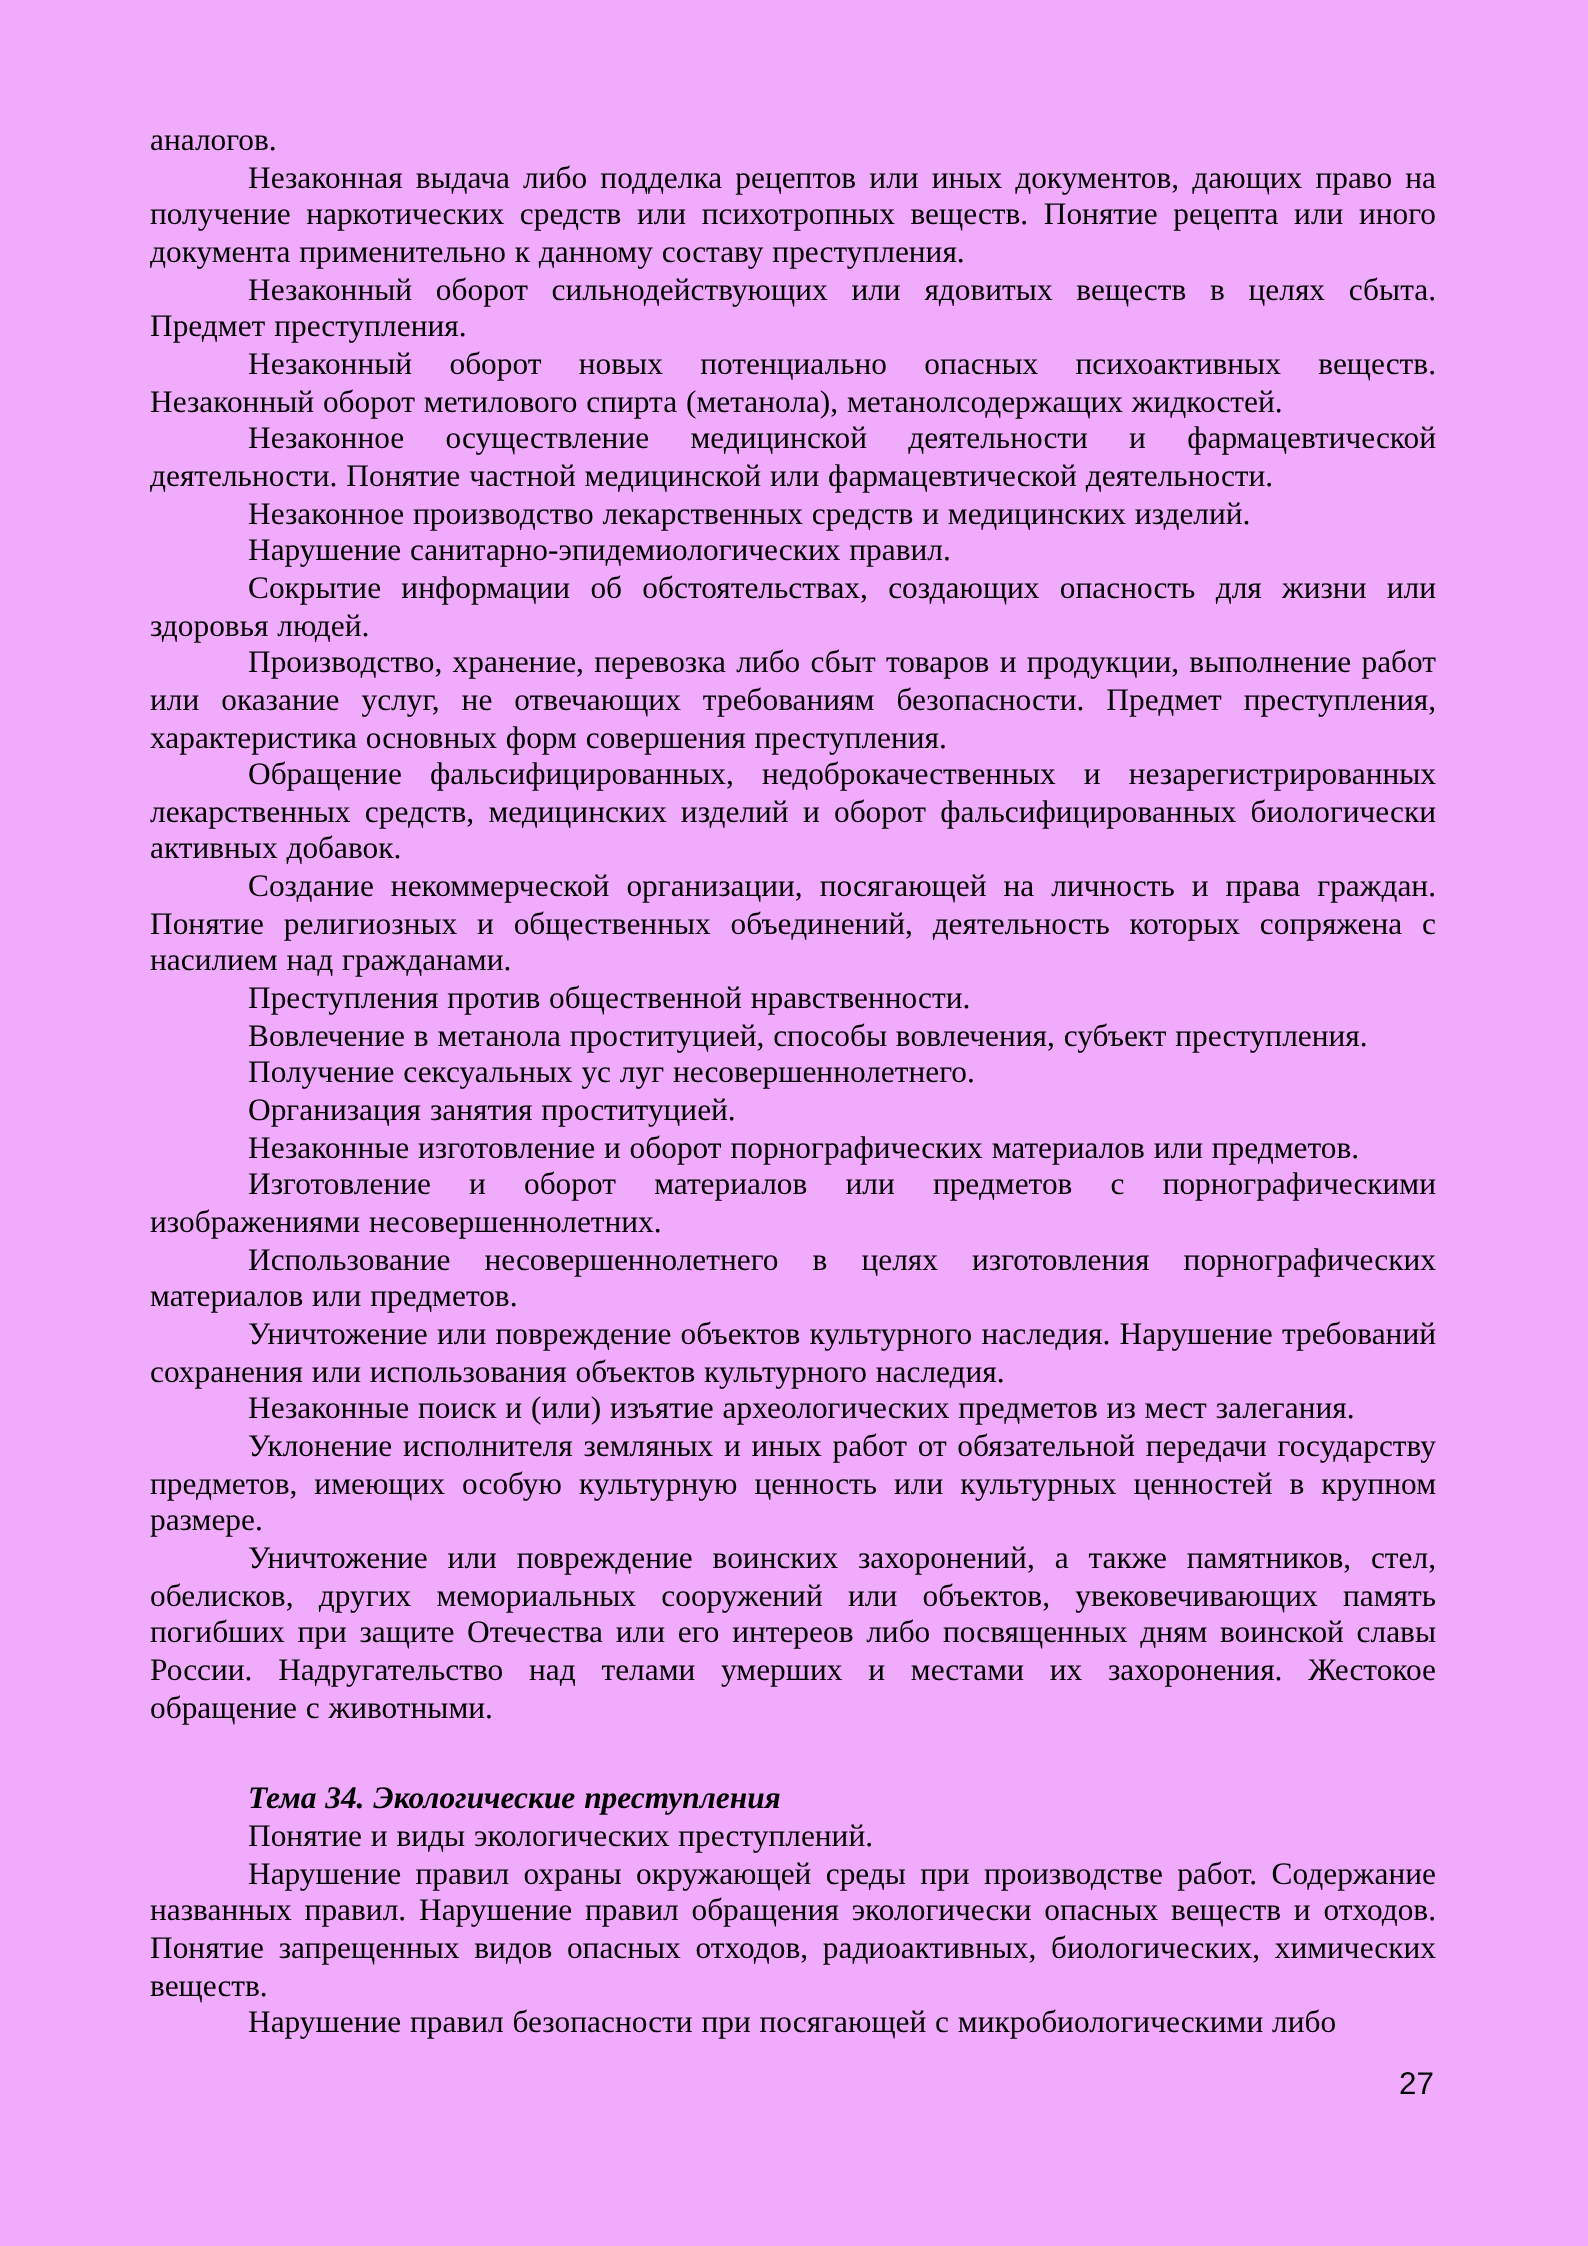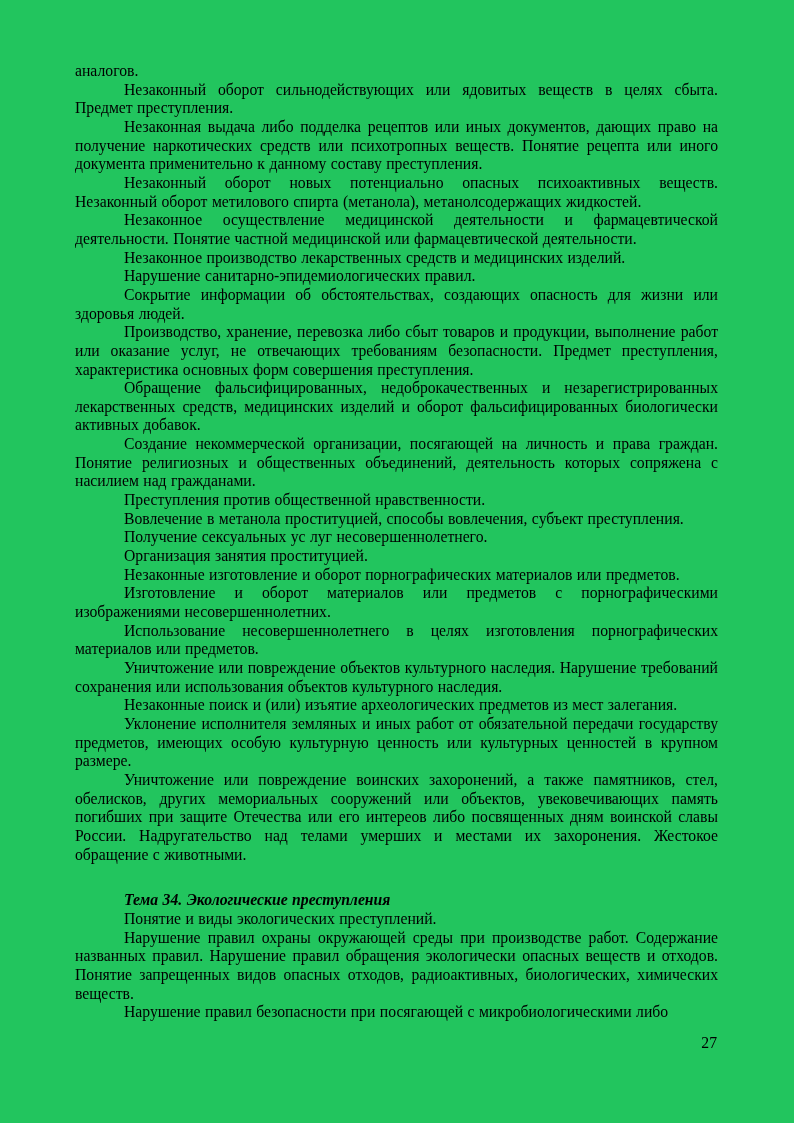--- a/index.html
+++ b/index.html
@@ -4,21 +4,21 @@
 <style>
   html, body {
     margin: 0;
     padding: 0;
     background: #ffffff;
   }
   .page {
     position: relative;
     width: 794px;
     height: 1123px;
-    background: #22c55e;
+    background: #f0abfc;
     font-family: "Liberation Serif", serif;
     color: #000000;
     overflow: hidden;
     box-sizing: border-box;
   }
   .content {
     position: absolute;
     left: 75px;
     top: 62px;
     width: 643px;
@@ -40,32 +40,32 @@
     font-style: italic;
     text-align: left;
     margin-top: 27px;
   }
   .page-number {
     position: absolute;
     top: 1034px;
     right: 77px;
     font-size: 15.7px;
     line-height: 18.65px;
-    font-family: Liberation Serif, serif;
+    font-family: Liberation Sans, sans-serif;
     color: #000000;
   }
 </style>
 </head>
 <body>
 
 <div class="page">
   <div class="content">
     <p class="cont">аналогов.</p>
+    <p>Незаконная выдача либо подделка рецептов или иных документов, дающих право на получение наркотических средств или психотропных веществ. Понятие рецепта или иного документа применительно к данному составу преступления.</p>
     <p>Незаконный оборот сильнодействующих или ядовитых веществ в целях сбыта. Предмет преступления.</p>
-    <p>Незаконная выдача либо подделка рецептов или иных документов, дающих право на получение наркотических средств или психотропных веществ. Понятие рецепта или иного документа применительно к данному составу преступления.</p>
     <p>Незаконный оборот новых потенциально опасных психоактивных веществ. Незаконный оборот метилового спирта (метанола), метанолсодержащих жидкостей.</p>
     <p>Незаконное осуществление медицинской деятельности и фармацевтической деятельности.  Понятие частной медицинской или фармацевтической деятельности.</p>
     <p>Незаконное производство лекарственных средств и медицинских изделий.</p>
     <p>Нарушение санитарно-эпидемиологических правил.</p>
     <p>Сокрытие информации об обстоятельствах, создающих опасность для жизни или здоровья людей.</p>
     <p>Производство, хранение, перевозка либо сбыт товаров и продукции, выполнение работ или оказание услуг, не отвечающих требованиям безопасности. Предмет преступления, характеристика основных форм совершения преступления.</p>
     <p>Обращение фальсифицированных, недоброкачественных и незарегистрированных лекарственных средств, медицинских изделий и оборот фальсифицированных биологически активных добавок.</p>
     <p>Создание некоммерческой организации, посягающей на личность и права граждан. Понятие религиозных и общественных объединений, деятельность которых сопряжена с насилием над гражданами.</p>
     <p>Преступления против общественной нравственности.</p>
     <p>Вовлечение в метанола проституцией, способы вовлечения, субъект преступления.</p>

